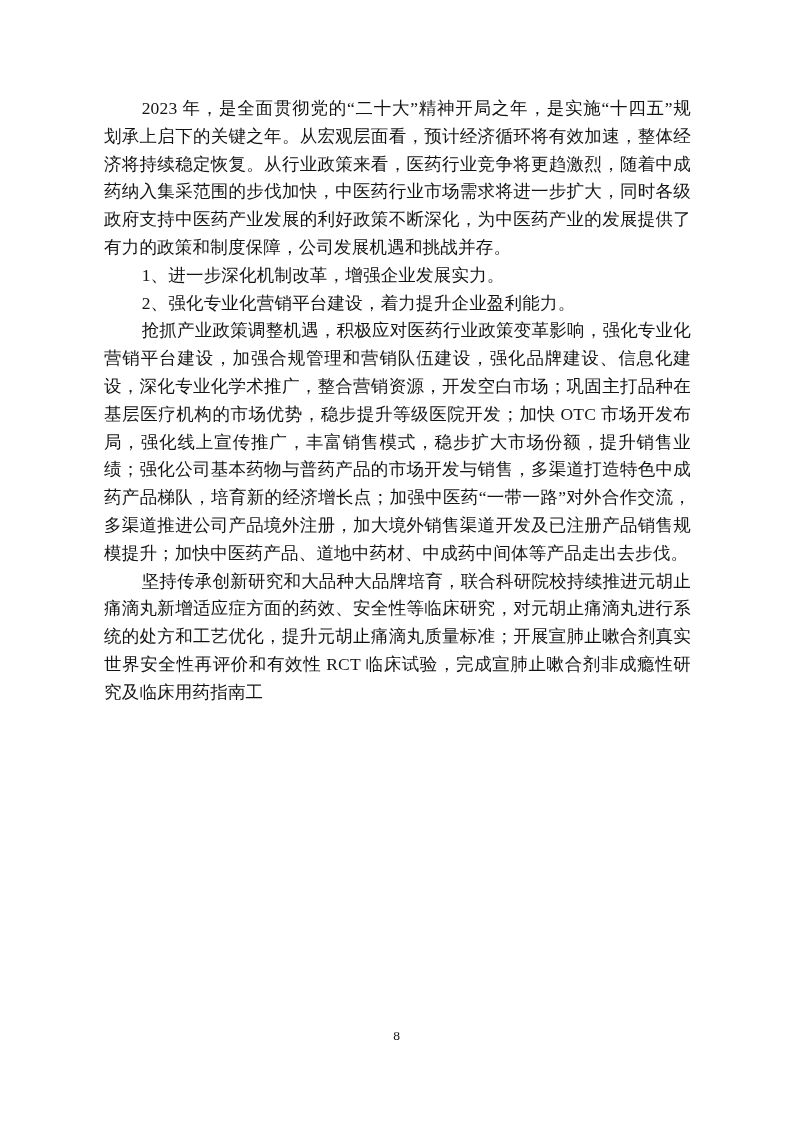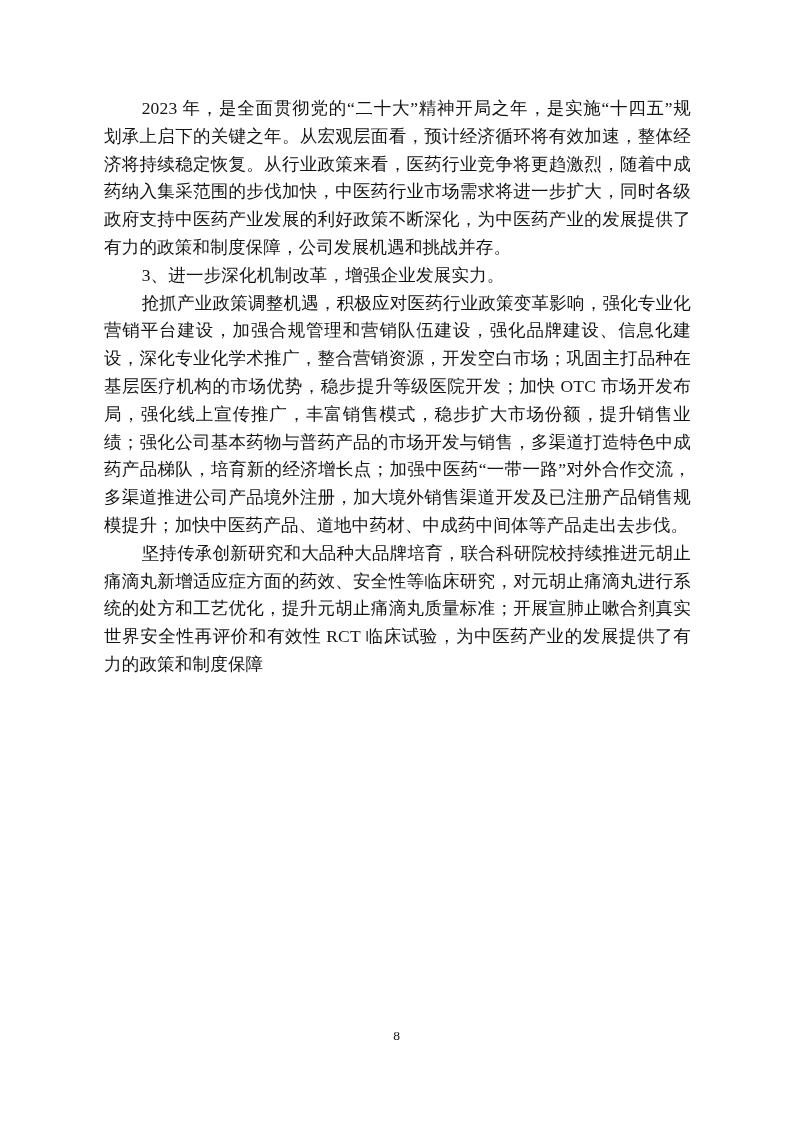--- a/index.html
+++ b/index.html
@@ -47,20 +47,21 @@
     color: #141414;
     font-family: "Liberation Serif", "DejaVu Serif", serif;
   }
 </style>
 </head>
 <body>
 
 <div class="page">
   <div class="doc-body">
       <p class="para">2023 年，是全面贯彻党的“二十大”精神开局之年，是实施“十四五”规划承上启下的关键之年。从宏观层面看，预计经济循环将有效加速，整体经济将持续稳定恢复。从行业政策来看，医药行业竞争将更趋激烈，随着中成药纳入集采范围的步伐加快，中医药行业市场需求将进一步扩大，同时各级政府支持中医药产业发展的利好政策不断深化，为中医药产业的发展提供了有力的政策和制度保障，公司发展机遇和挑战并存。</p>
-      <p class="para">3、进一步深化机制改革，增强企业发展实力。</p>
+      <p class="para">1、进一步深化机制改革，增强企业发展实力。</p>
+      <p class="para">2、强化专业化营销平台建设，着力提升企业盈利能力。</p>
       <p class="para">抢抓产业政策调整机遇，积极应对医药行业政策变革影响，强化专业化营销平台建设，加强合规管理和营销队伍建设，强化品牌建设、信息化建设，深化专业化学术推广，整合营销资源，开发空白市场；巩固主打品种在基层医疗机构的市场优势，稳步提升等级医院开发；加快 OTC 市场开发布局，强化线上宣传推广，丰富销售模式，稳步扩大市场份额，提升销售业绩；强化公司基本药物与普药产品的市场开发与销售，多渠道打造特色中成药产品梯队，培育新的经济增长点；加强中医药“一带一路”对外合作交流，多渠道推进公司产品境外注册，加大境外销售渠道开发及已注册产品销售规模提升；加快中医药产品、道地中药材、中成药中间体等产品走出去步伐。</p>
-      <p class="para">坚持传承创新研究和大品种大品牌培育，联合科研院校持续推进元胡止痛滴丸新增适应症方面的药效、安全性等临床研究，对元胡止痛滴丸进行系统的处方和工艺优化，提升元胡止痛滴丸质量标准；开展宣肺止嗽合剂真实世界安全性再评价和有效性 RCT 临床试验，为中医药产业的发展提供了有力的政策和制度保障</p>
+      <p class="para">坚持传承创新研究和大品种大品牌培育，联合科研院校持续推进元胡止痛滴丸新增适应症方面的药效、安全性等临床研究，对元胡止痛滴丸进行系统的处方和工艺优化，提升元胡止痛滴丸质量标准；开展宣肺止嗽合剂真实世界安全性再评价和有效性 RCT 临床试验，完成宣肺止嗽合剂非成瘾性研究及临床用药指南工</p>
     </div>
   <div class="page-footer">
     <span class="page-number">8</span>
   </div>
 </div>
 
 </body></html>

